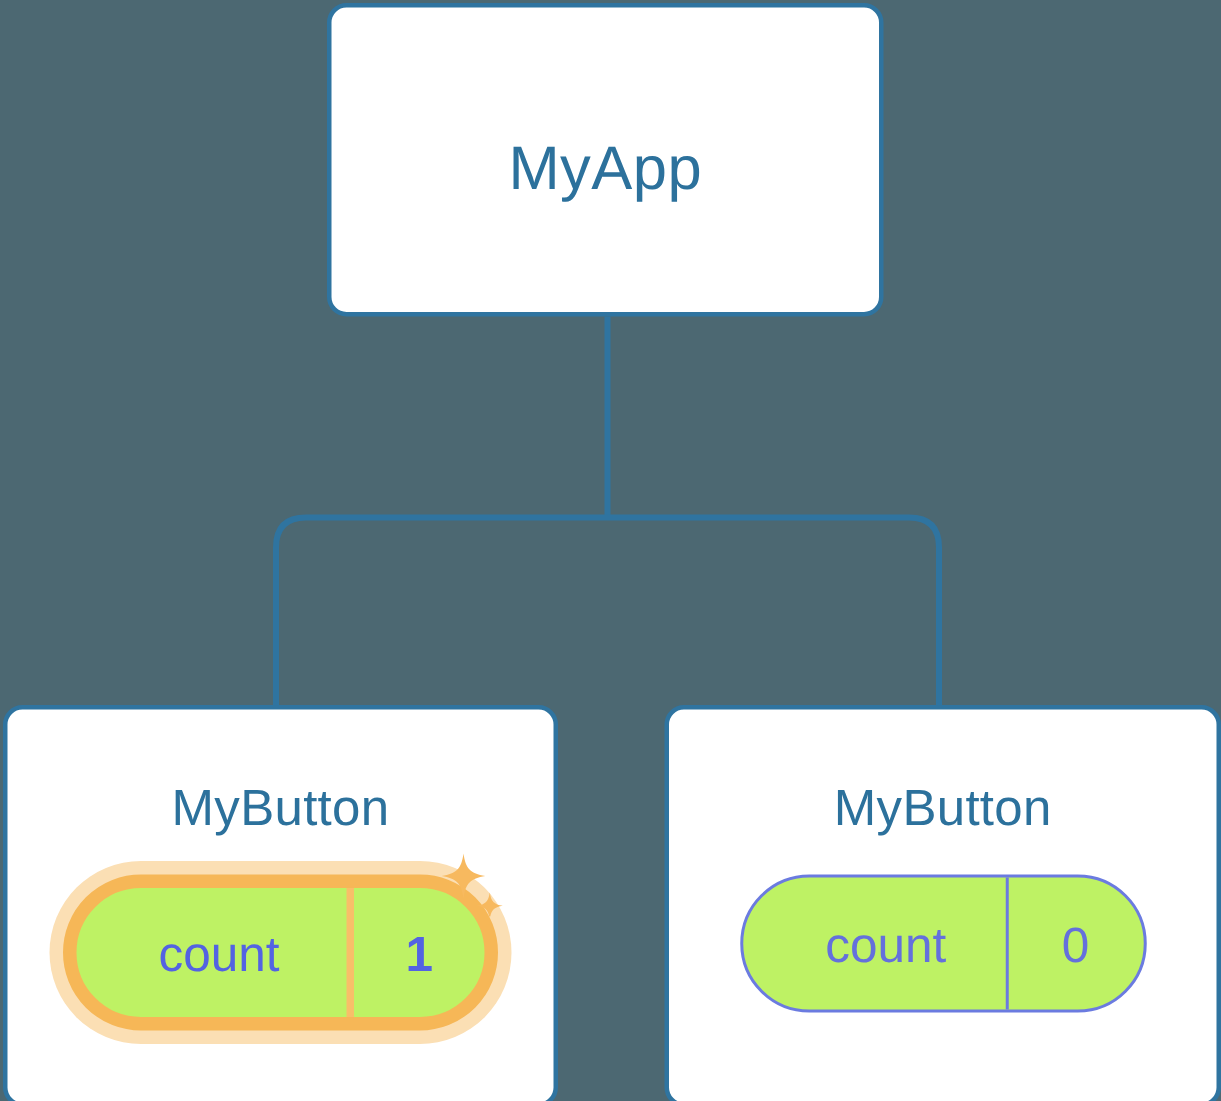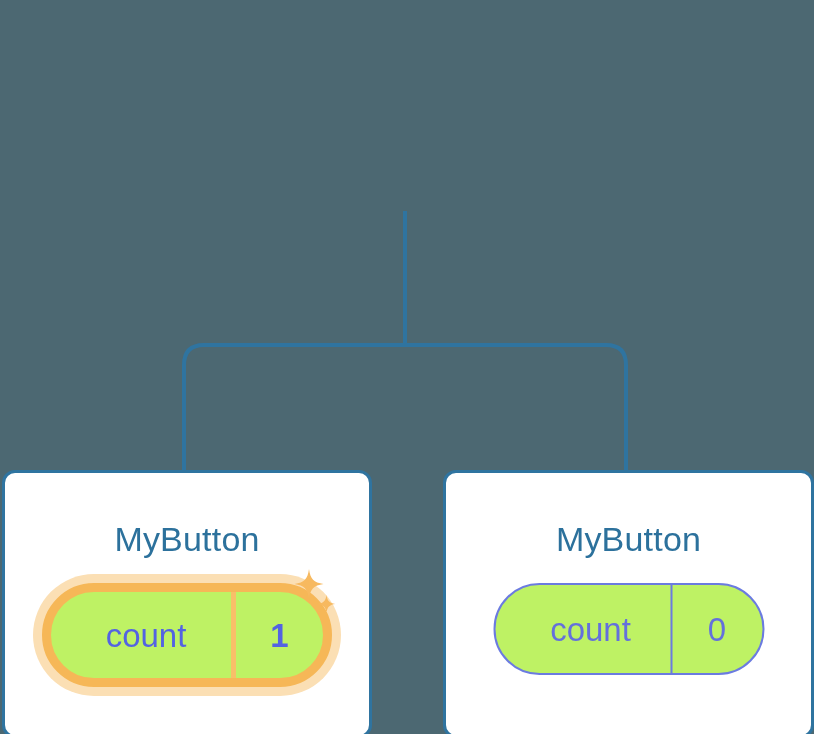--- a/index.html
+++ b/index.html
@@ -147,20 +147,23 @@
 </head>
 <body style="background: rgb(76, 104, 114);">
 
 <div id="stage">
 
   <svg id="edges" viewBox="0 0 814 734" width="814" height="734" fill="none">
     <path d="M405 211 L405 345" stroke="#2f74a0" stroke-width="4" stroke-linecap="butt"></path>
     <path d="M184 470 L184 365 Q184 345 204 345 L606 345 Q626 345 626 365 L626 470" stroke="#2f74a0" stroke-width="4" fill="none" stroke-linecap="butt"></path>
   </svg>
 
+  <div class="node node-root">
+    <div class="node-title">MyApp</div>
+  </div>
 
   <div class="node node-child node-child-left">
     <div class="node-title">MyButton</div>
 
     <div class="pill-wrap">
       <div class="pill pill-hl">
         <div class="pill-key">count</div>
         <div class="pill-val">1</div>
       </div>
     </div>

